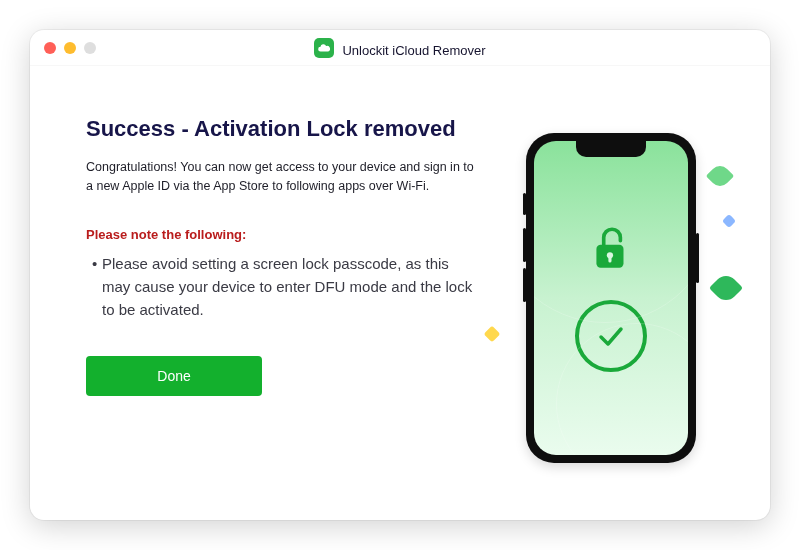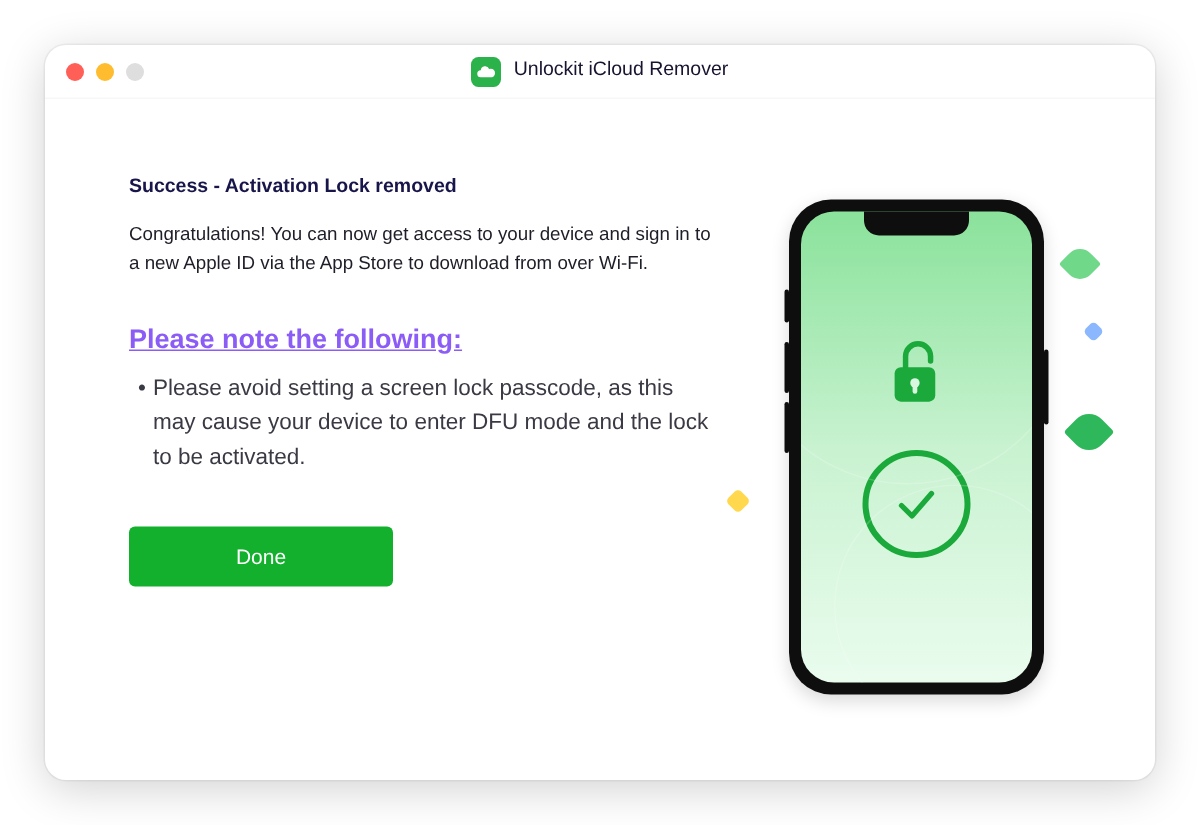--- a/index.html
+++ b/index.html
@@ -35,21 +35,21 @@
     padding-left: 14px;
   }
   .dot { width: 12px; height: 12px; border-radius: 50%; }
   .dot.red { background: #ff5f57; }
   .dot.yellow { background: #febc2e; }
   .dot.green { background: #dedede; }
   .title-center {
     position: absolute;
     left: 0; right: 0;
     display: flex;
-    align-items: flex-start;
+    align-items: flex-end;
     justify-content: center;
     gap: 8px;
     pointer-events: none;
   }
   .app-icon {
     width: 20px; height: 20px;
     background: #2bb24a;
     border-radius: 5px;
     display: flex; align-items: center; justify-content: center;
   }
@@ -61,38 +61,37 @@
   .content {
     flex: 1;
     display: flex;
     padding: 50px 44px 40px 56px;
   }
   .left {
     flex: 1;
     padding-right: 20px;
   }
   h1 {
-    font-size: 13px;
+    font-size: 22px;
     font-weight: 700;
     color: #171549;
     margin-bottom: 16px;
   }
   .intro {
     font-size: 12.5px;
     line-height: 1.55;
     color: #1e1e28;
     margin-bottom: 30px;
     max-width: 400px;
   }
   h2 {
-    font-size: 18px;
+    font-size: 13px;
     font-weight: 700;
-    color: #8b5cf6;
+    color: #b91c1c;
     margin-bottom: 10px;
-    text-decoration: underline;
   }
   ul.notes {
     list-style: none;
     padding-left: 6px;
     max-width: 400px;
   }
   ul.notes li {
     font-size: 15px;
     line-height: 1.55;
     color: #3a3a44;
@@ -213,21 +212,21 @@
             <path fill="#fff" d="M19 18H6a4 4 0 0 1 0-8 5 5 0 0 1 9.6-1.5A4.5 4.5 0 0 1 19 18z"></path>
           </svg>
       </div>
       <div class="app-title">Unlockit iCloud Remover</div>
     </div>
   </div>
 
   <div class="content">
     <div class="left">
       <h1>Success - Activation Lock removed</h1>
-      <p class="intro">Congratulations! You can now get access to your device and sign in to a new Apple ID via the App Store to download from over Wi-Fi.</p>
+      <p class="intro">Congratulations! You can now get access to your device and sign in to a new Apple ID via the App Store to following apps over Wi-Fi.</p>
       <h2>Please note the following:</h2>
       <ul class="notes">
         <li>Please avoid setting a screen lock passcode, as this may cause your device to enter DFU mode and the lock to be activated.</li>
       </ul>
       <button class="done-btn">Done</button>
     </div>
 
     <div class="right">
       <div class="spark s1 diamond"></div>
       <div class="spark s2 diamond"></div>

